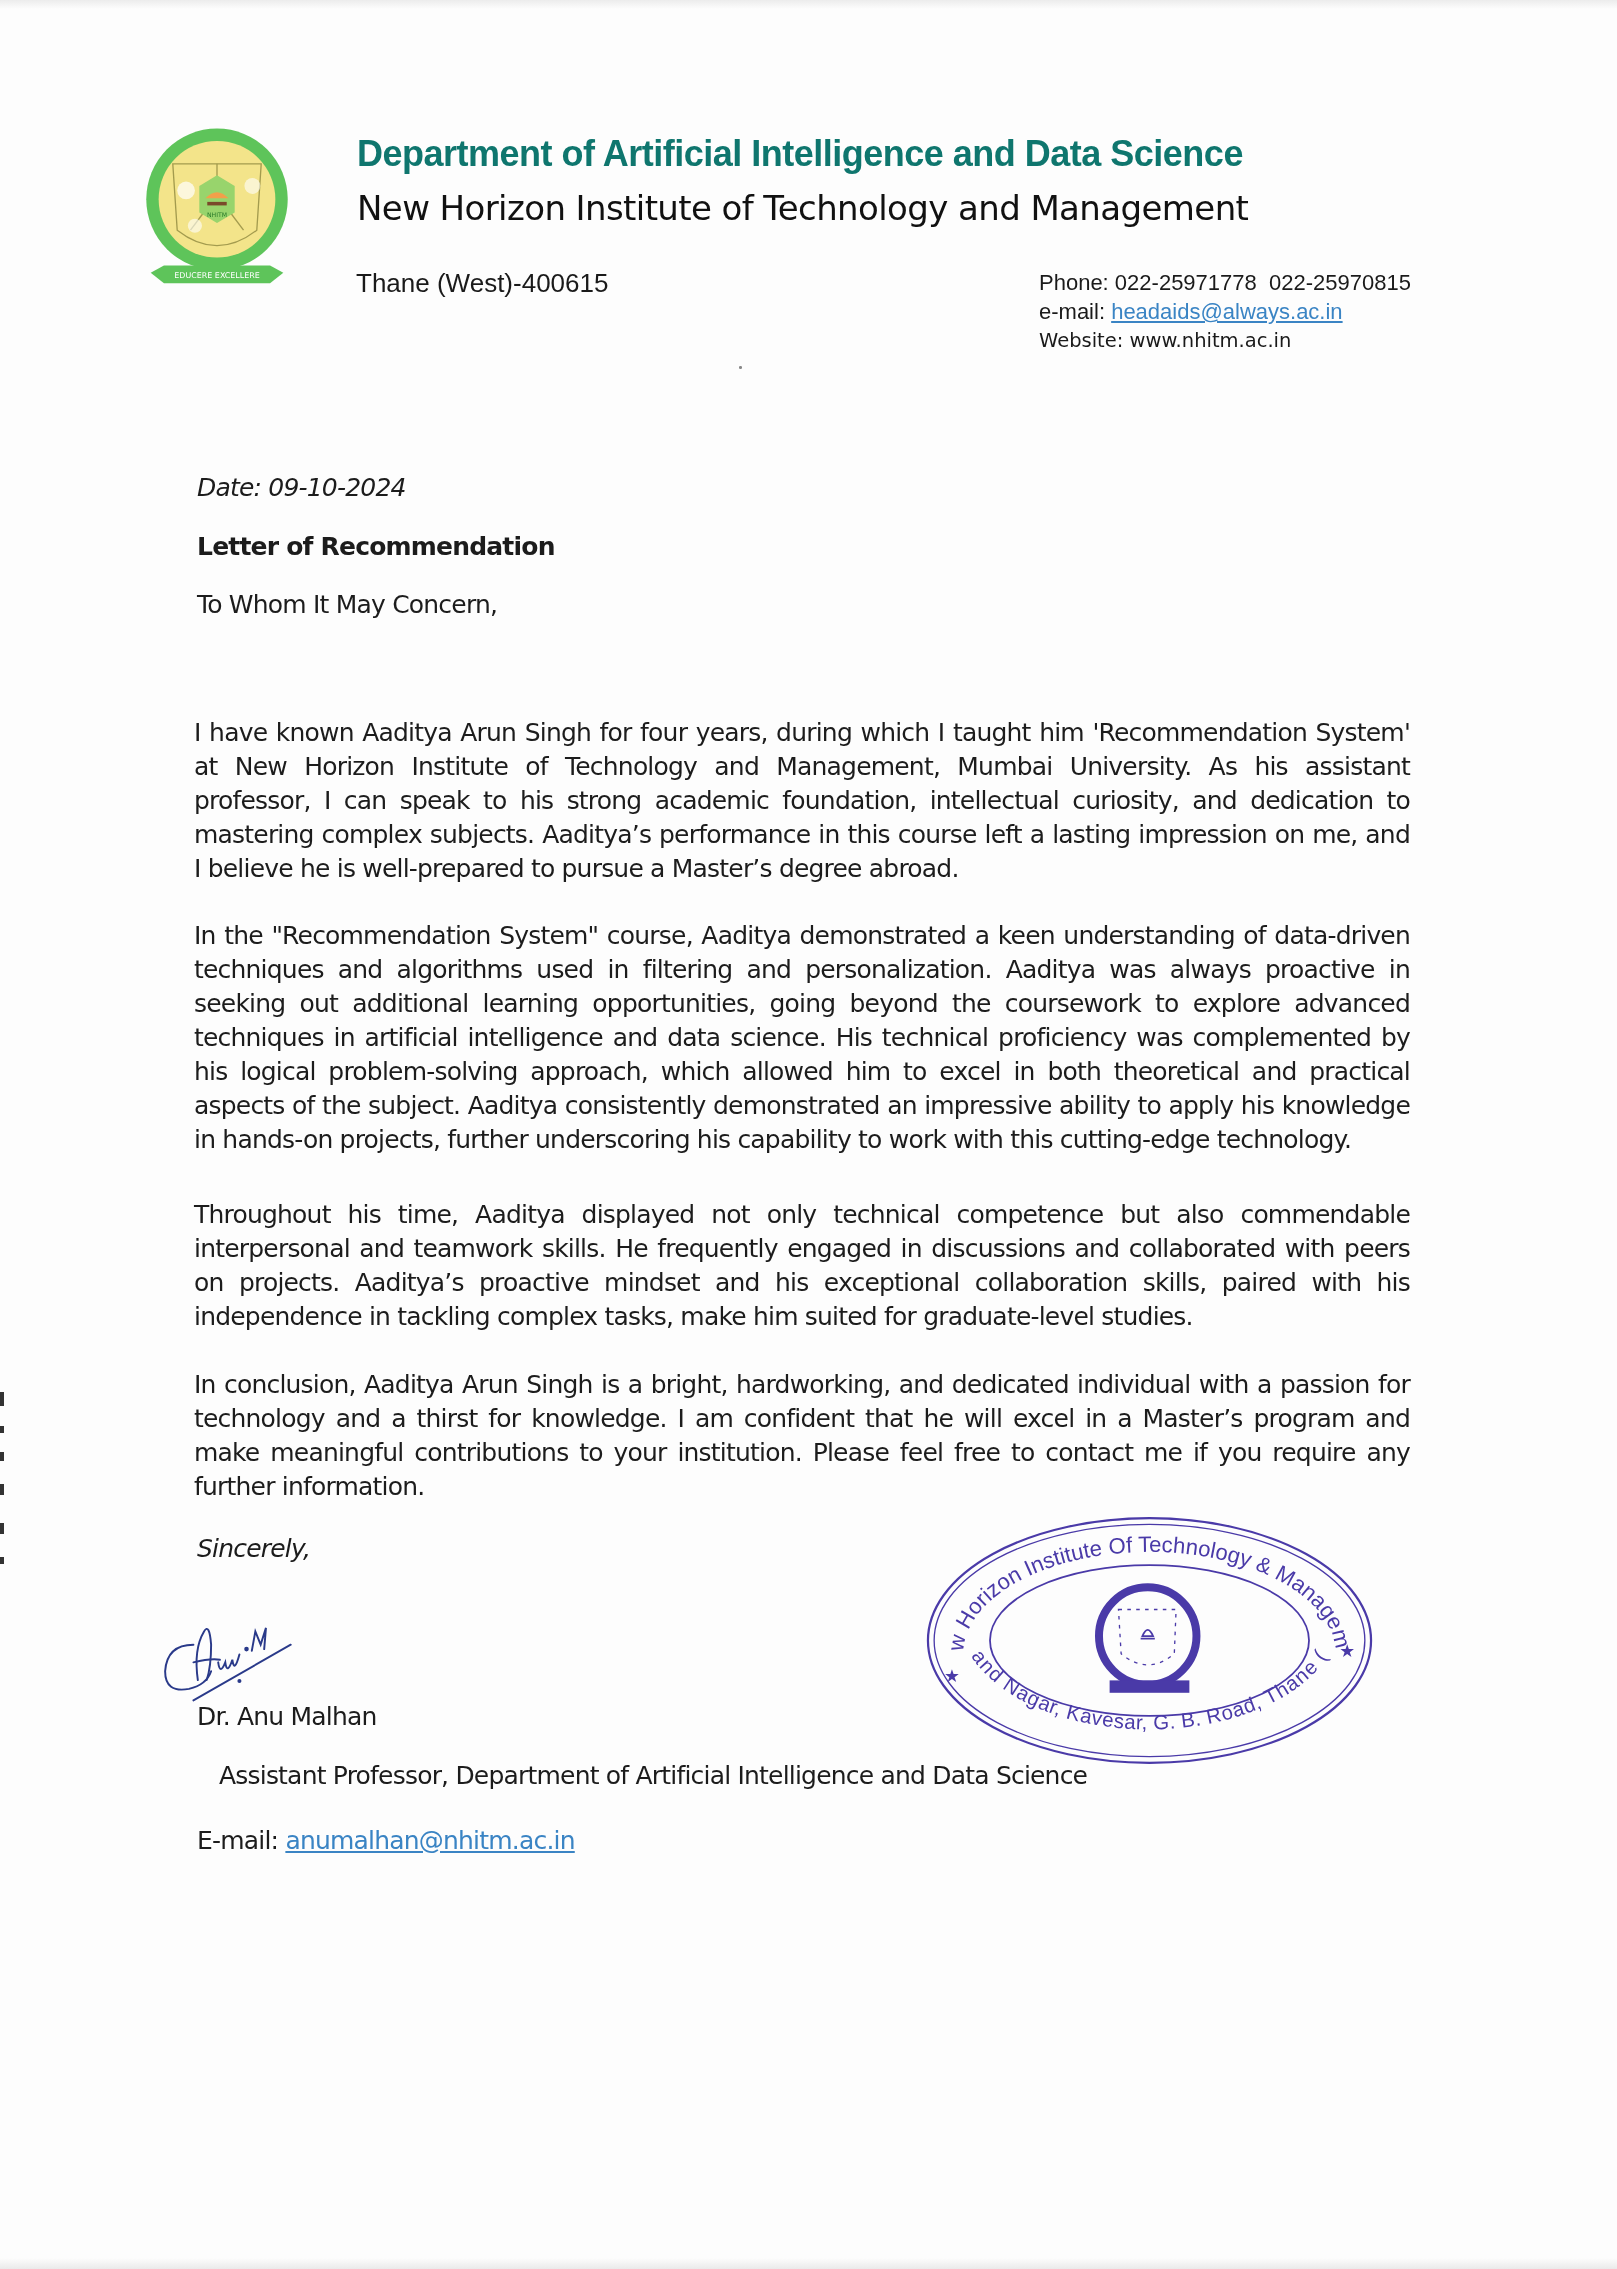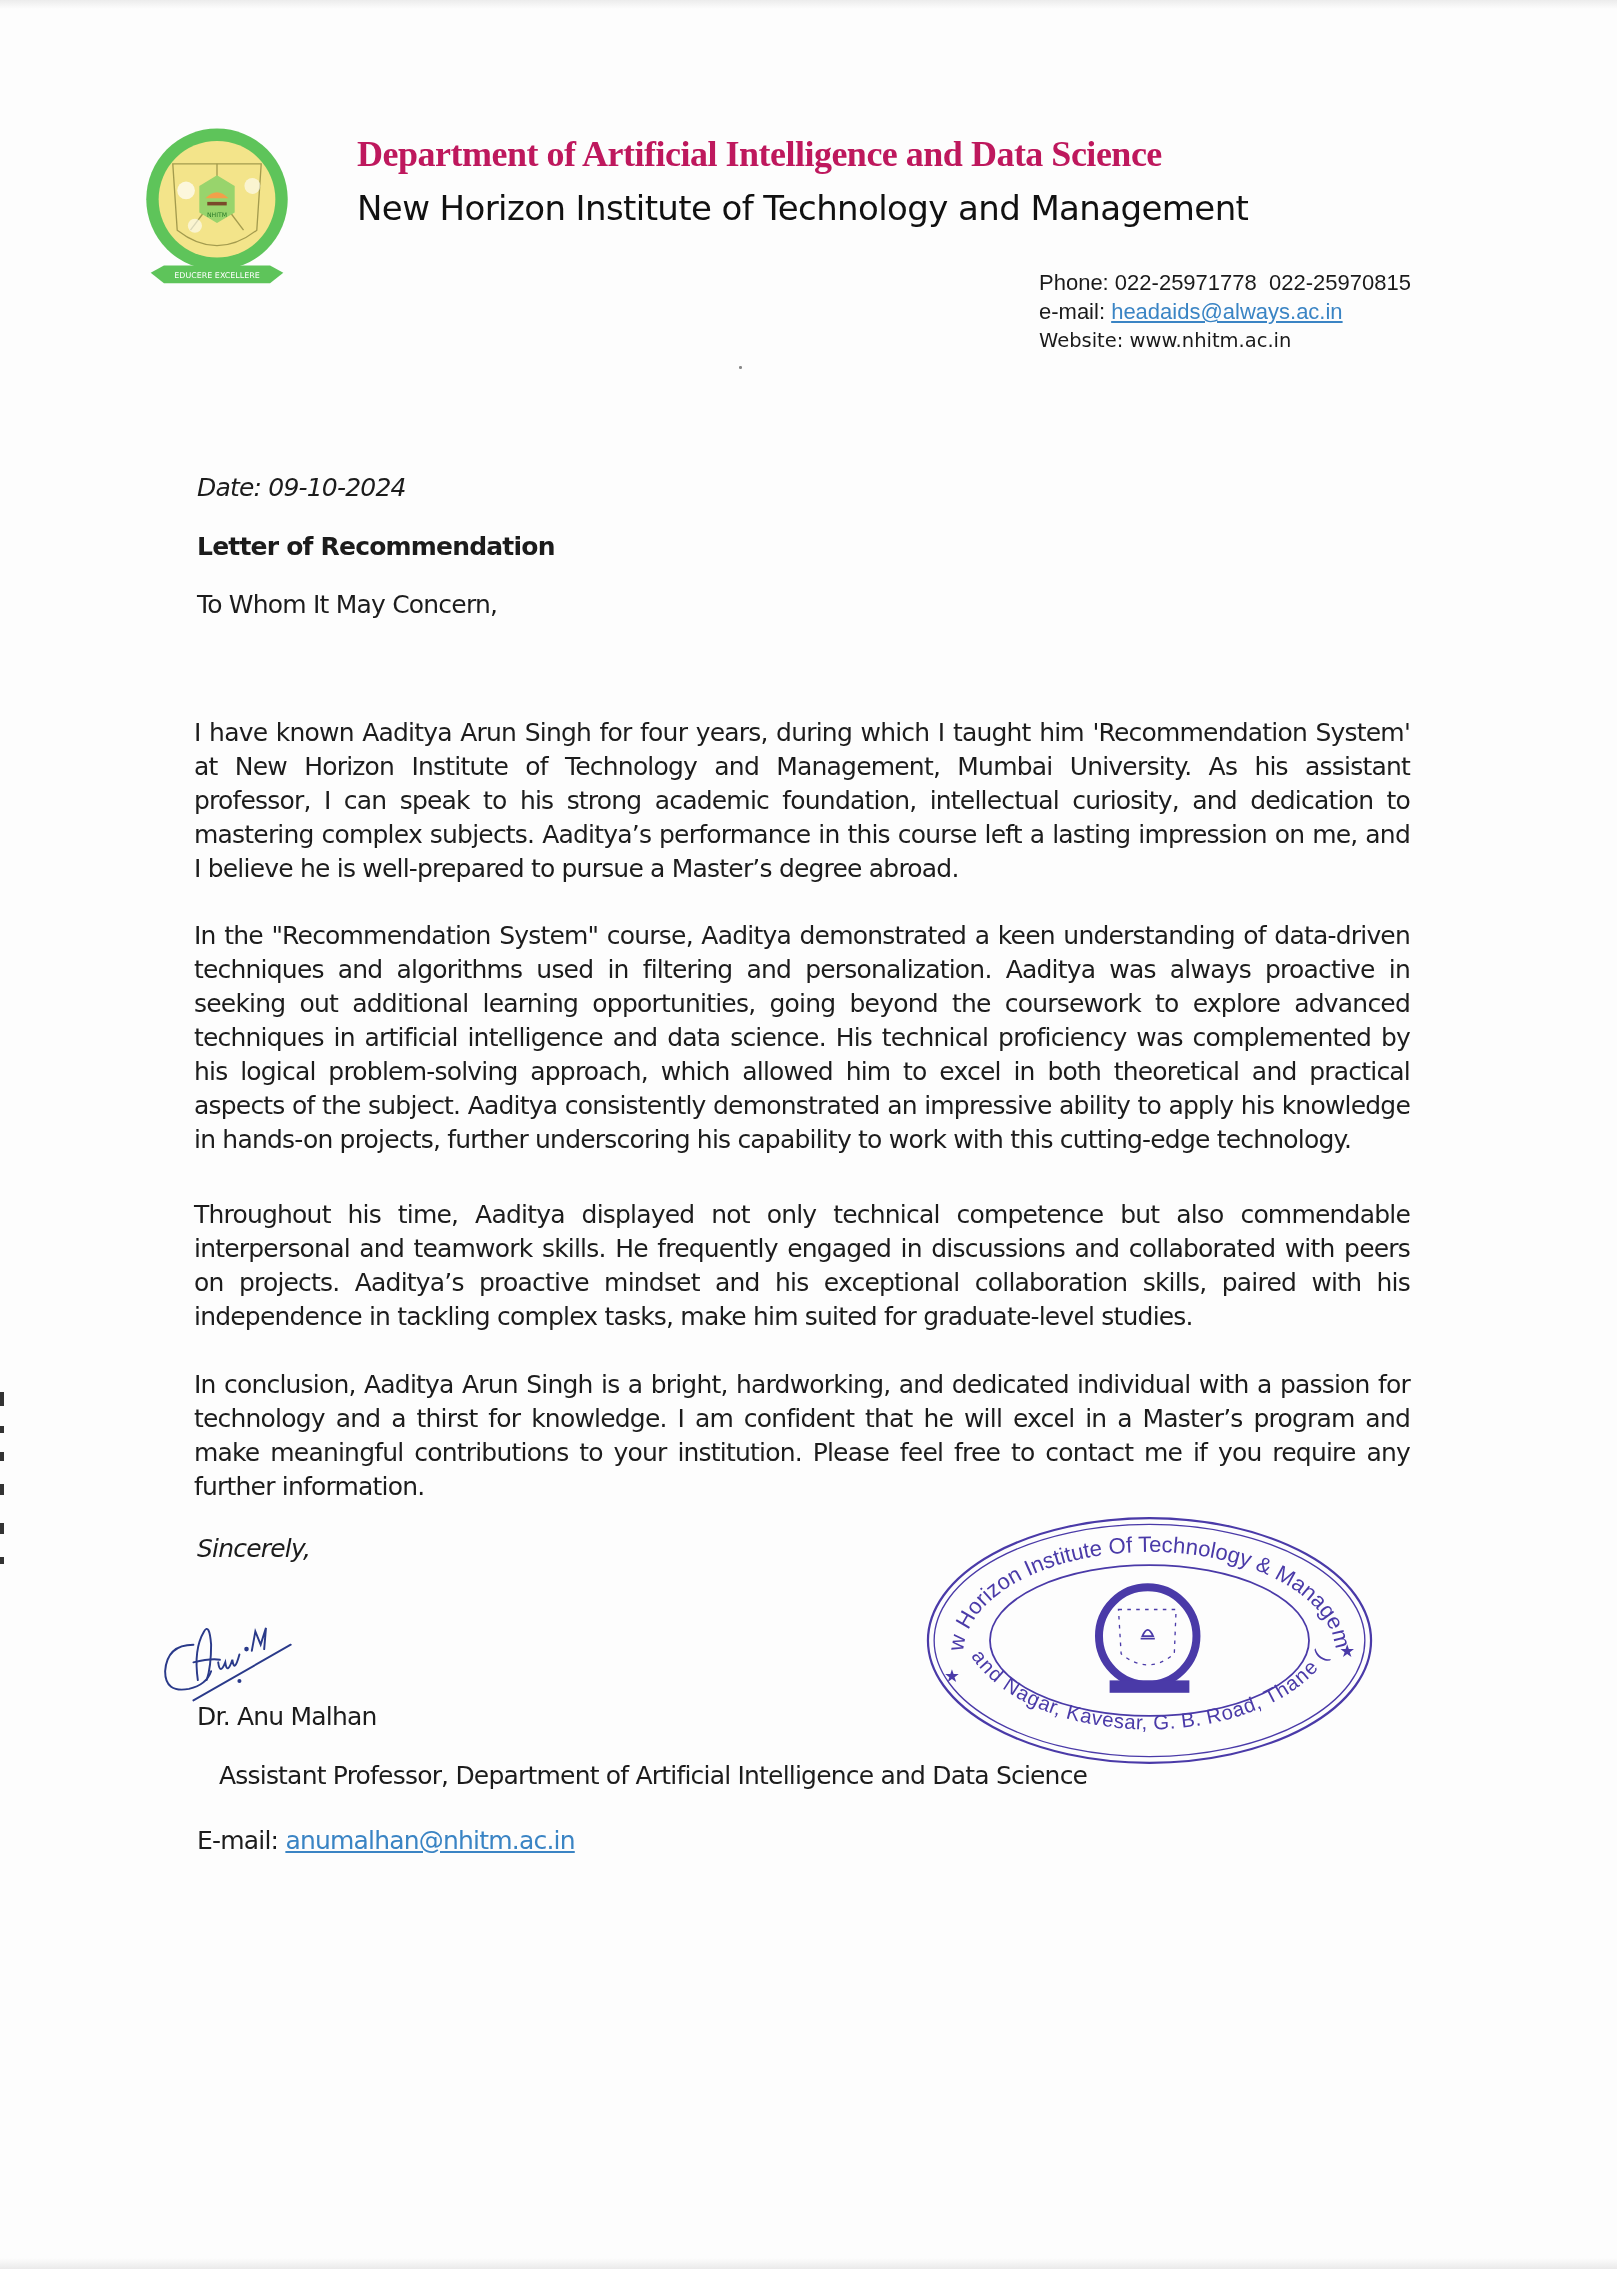--- a/index.html
+++ b/index.html
@@ -24,22 +24,22 @@
       position: absolute; left: 0; bottom: 0; width: 1617px; height: 12.4px;
       background: linear-gradient(rgba(255,255,255,0), #e8e8e8);
     }
     .margin-marks { position: absolute; left: 0; top: 1392px; width: 5.3px; height: 177px; }
     .margin-marks span { position: absolute; left: 0; width: 3.5px; background: #333; }
 
     
     .logo { position: absolute; left: 133px; top: 124px; width: 168px; height: 177px; }
     .head-title-1 {
       position: absolute; left: 357px; top: 133px;
-      font-family: Liberation Serif, serif; font-size: 36px; font-weight: bold;
-      letter-spacing: -0.5px; color: #be185d; white-space: nowrap;
+      font-family: Liberation Sans, sans-serif; font-size: 36px; font-weight: bold;
+      letter-spacing: -0.5px; color: #0f766e; white-space: nowrap;
     }
     .head-title-2 {
       position: absolute; left: 357px; top: 188px;
       font-family: "DejaVu Sans", sans-serif; font-size: 34px;
       letter-spacing: -0.6px; color: #111; white-space: nowrap;
     }
     .addr {
       position: absolute; left: 356px; top: 268px;
       font-family: "Liberation Sans", sans-serif; font-size: 26px; line-height: 30px; color: #1a1a1a;
     }
@@ -114,20 +114,21 @@
     <rect x="84" y="88" width="22" height="4" fill="#7a4a2a"></rect>
     <text x="95" y="105" font-size="7" text-anchor="middle" fill="#2a7a2a" font-family="DejaVu Sans, sans-serif">NHITM</text>
     <path d="M20 168 L35 160 L155 160 L170 168 L155 180 L35 180 Z" fill="#5ec45a"></path>
     <text x="95" y="174" font-size="9" text-anchor="middle" fill="#ffffff" font-family="DejaVu Sans, sans-serif">EDUCERE EXCELLERE</text>
   </svg>
 
   <div class="head-title-1">Department of Artificial Intelligence and Data Science</div>
   <div class="head-title-2">New Horizon Institute of Technology and Management</div>
 
   <div class="addr">
+    <div>Thane (West)-400615</div>
   </div>
 
   <div class="contact">
     <div>
       <span>Phone:</span>
       <span style="white-space:pre">022-25971778  022-25970815</span>
     </div>
     <div>
       <span>e-mail:</span>
       <a class="link">headaids@always.ac.in</a>

